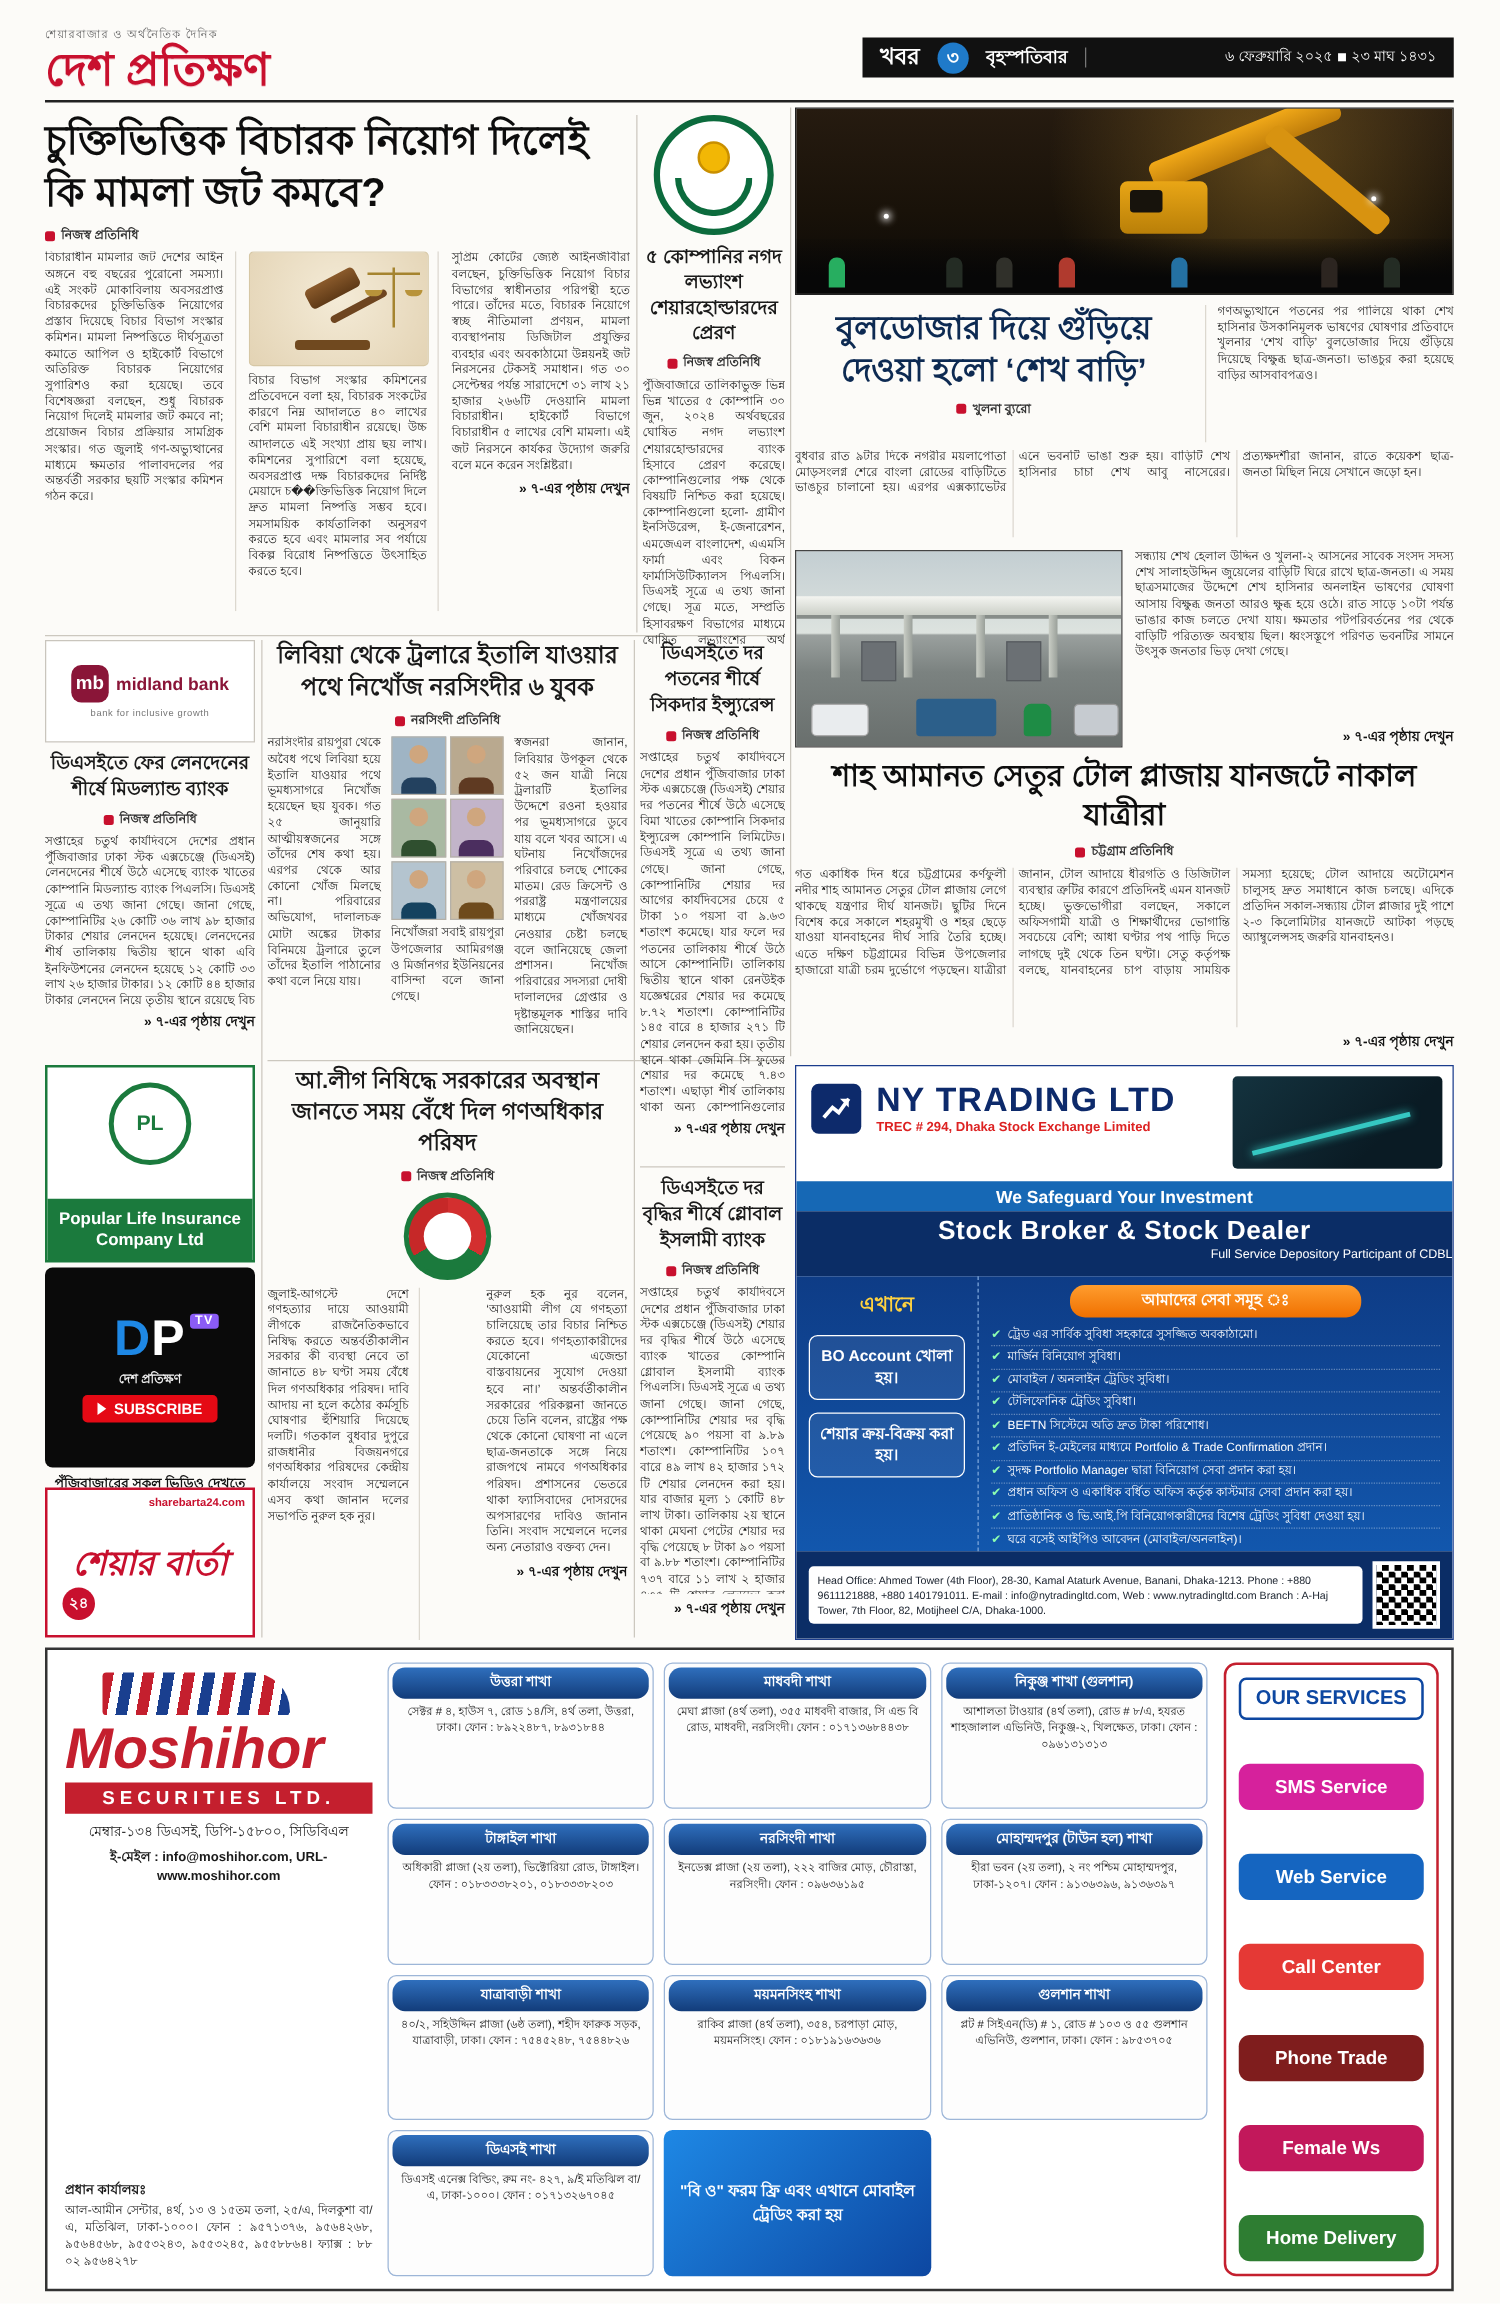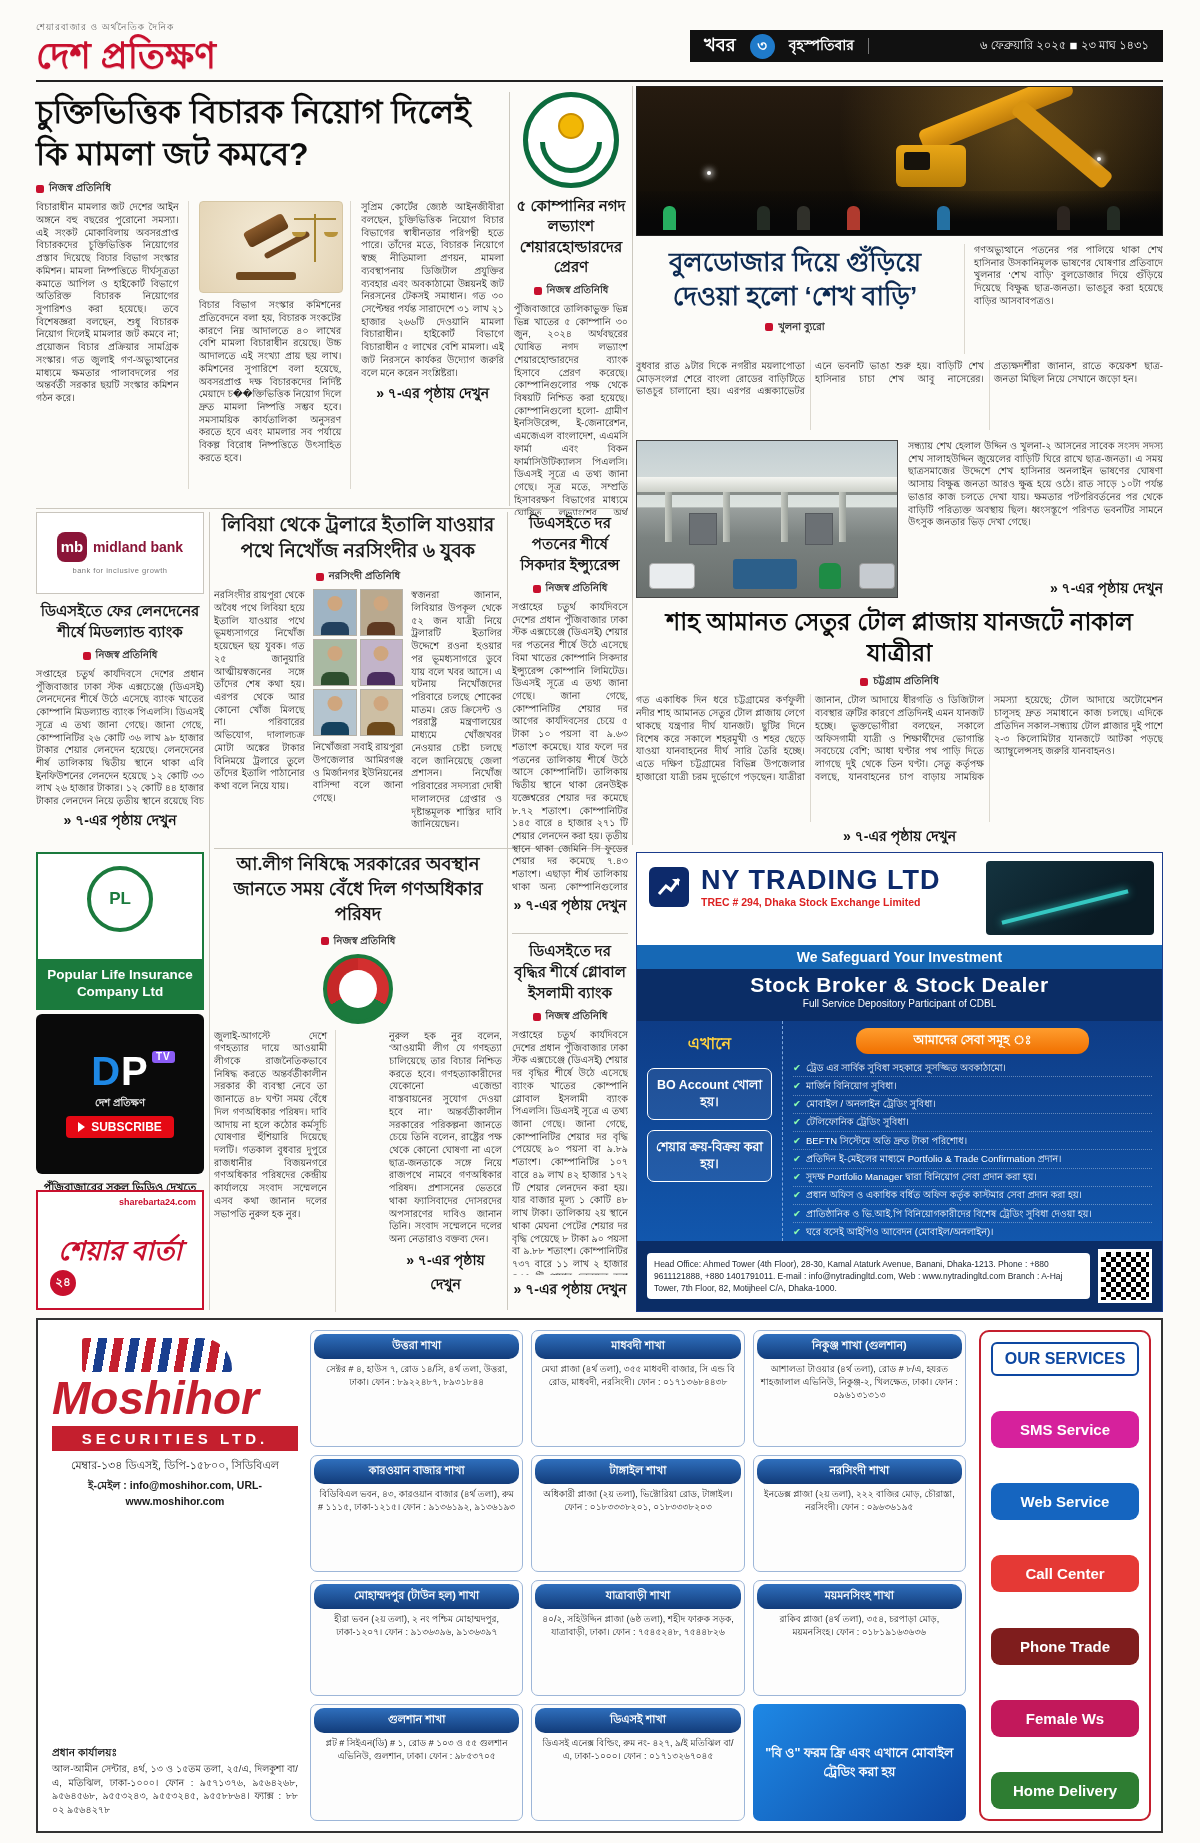--- a/index.html
+++ b/index.html
@@ -20,21 +20,21 @@
   .tb-week{font-size:14px;font-weight:800;}
   .tb-sep{width:1px;height:16px;background:#777;}
   .tb-date{font-size:11.5px;margin-left:auto;}
   .toprule{position:absolute;left:36px;right:37px;top:80px;border-top:2px solid #222;}
 
   
   .bodytext{font-size:9.5px;line-height:1.34;text-align:justify;color:#222;}
   .byline{display:flex;align-items:center;gap:5px;font-size:10px;color:#333;font-weight:bold;margin:5px 0 4px;}
   .byline .ic{width:8px;height:8px;background:#c8102e;border-radius:2px;flex:0 0 auto;}
   .byline.center{justify-content:center;}
-  .more{font-size:14px;font-weight:bold;text-align:center;color:#111;margin-top:3px;}
+  .more{font-size:11px;font-weight:bold;text-align:right;color:#111;margin-top:3px;}
 
   
   .art-lead{position:absolute;left:36px;top:92px;width:468px;height:414px;}
   .lead-h1{margin:0;font-size:32px;line-height:1.3;font-weight:800;color:#0d0d0d;}
   .lead-cols{display:flex;gap:10px;height:288px;overflow:hidden;margin-top:4px;}
   .lcol{flex:1;overflow:hidden;border-right:1px solid #dcd8cf;padding-right:9px;}
   .lcol:last-child{border-right:none;padding-right:0;}
   .img-gavel{width:100%;height:90px;background:radial-gradient(circle at 50% 40%,#f4ebd7,#e3d3b4);
              border:1px solid #d6c7a5;border-radius:4px;position:relative;overflow:hidden;margin-bottom:6px;}
   .gv-head{position:absolute;left:44px;top:20px;width:44px;height:17px;background:linear-gradient(180deg,#8a5a2b,#5f3a17);
@@ -174,21 +174,21 @@
            display:flex;align-items:center;justify-content:center;}
   .ny-name{margin:2px 0 0 52px;font-size:27px;font-weight:800;color:#0d2a6b;letter-spacing:1px;}
   .ny-trec{margin-left:52px;font-size:10.5px;font-weight:bold;color:#d22;}
   .ny-photo{position:absolute;right:8px;top:8px;width:168px;height:74px;border-radius:4px;
             background:linear-gradient(135deg,#14333f 0%,#0a1b24 70%),#0a1b24;overflow:hidden;}
   .ny-photo::after{content:"";position:absolute;left:14px;top:44px;width:130px;height:4px;background:#35c8c2;
                    transform:rotate(-14deg);box-shadow:0 0 8px #35c8c2;}
   .ny-b1{height:24px;line-height:24px;background:#1668b5;color:#fff;font-weight:800;font-size:14px;text-align:center;}
   .ny-b2{height:52px;background:#0b2d66;color:#fff;text-align:center;padding-top:4px;box-sizing:border-box;}
   .ny-b2 b{font-size:21px;letter-spacing:.5px;}
-  .ny-b2 div{font-size:10px;margin-top:1px;}
+  .ny-b2 div{font-size:10px;margin-top:1px;text-align:right;}
   .ny-main{display:flex;height:220px;background:linear-gradient(180deg,#0e3c86,#1257ad);color:#fff;}
   .ny-left{flex:0 0 146px;padding:10px;border-right:1px dashed #7fa8dd;box-sizing:border-box;}
   .ny-here{color:#ffd23f;font-weight:800;font-size:16px;text-align:center;}
   .ny-box{border:1.5px solid #fff;border-radius:7px;padding:8px 6px;margin-top:10px;text-align:center;
           font-weight:800;font-size:12.5px;line-height:1.35;background:rgba(255,255,255,.08);}
   .ny-right{flex:1;padding:7px 10px;box-sizing:border-box;}
   .ny-svc-title{width:65%;margin:0 auto 5px;background:linear-gradient(180deg,#ff9d2e,#f07000);border-radius:12px;
                 text-align:center;font-weight:800;font-size:12.5px;padding:3px 0;color:#fff;}
   .ny-svc{list-style:none;margin:0;padding:0;font-size:9.5px;line-height:1.5;}
   .ny-svc li{padding:1.5px 0;border-bottom:1px dotted rgba(255,255,255,.35);display:flex;gap:5px;}
@@ -549,24 +549,20 @@
       </div>
       <div class="branch">
         <div class="b-head">মাধবদী শাখা</div>
         <div class="b-addr">মেঘা প্লাজা (৪র্থ তলা), ৩৫৫ মাধবদী বাজার, সি এন্ড বি রোড, মাধবদী, নরসিংদী। ফোন : ০১৭১৩৬৮৪৪৩৮</div>
       </div>
       <div class="branch">
         <div class="b-head">নিকুঞ্জ শাখা (গুলশান)</div>
         <div class="b-addr">আশালতা টাওয়ার (৪র্থ তলা), রোড # ৮/এ, হযরত শাহজালাল এভিনিউ, নিকুঞ্জ-২, খিলক্ষেত, ঢাকা। ফোন : ০৯৬১৩১৩১৩</div>
       </div>
       <div class="branch">
-        <div class="b-head">কারওয়ান বাজার শাখা</div>
-        <div class="b-addr">বিডিবিএল ভবন, ৪৩, কারওয়ান বাজার (৪র্থ তলা), রুম # ১১১৫, ঢাকা-১২১৫। ফোন : ৯১৩৬১৯২, ৯১৩৬১৯৩</div>
-      </div>
-      <div class="branch">
         <div class="b-head">টাঙ্গাইল শাখা</div>
         <div class="b-addr">অধিকারী প্লাজা (২য় তলা), ভিক্টোরিয়া রোড, টাঙ্গাইল। ফোন : ০১৮৩৩৩৮২০১, ০১৮৩৩৩৮২০৩</div>
       </div>
       <div class="branch">
         <div class="b-head">নরসিংদী শাখা</div>
         <div class="b-addr">ইনডেক্স প্লাজা (২য় তলা), ২২২ বাজির মোড়, চৌরাস্তা, নরসিংদী। ফোন : ০৯৬৩৬১৯৫</div>
       </div>
       <div class="branch">
         <div class="b-head">মোহাম্মদপুর (টাউন হল) শাখা</div>
         <div class="b-addr">হীরা ভবন (২য় তলা), ২ নং পশ্চিম মোহাম্মদপুর, ঢাকা-১২০৭। ফোন : ৯১৩৬৩৯৬, ৯১৩৬৩৯৭</div>

